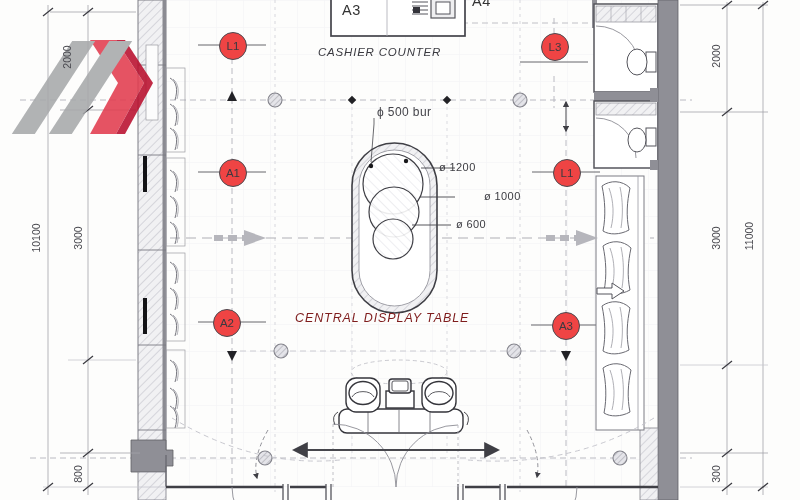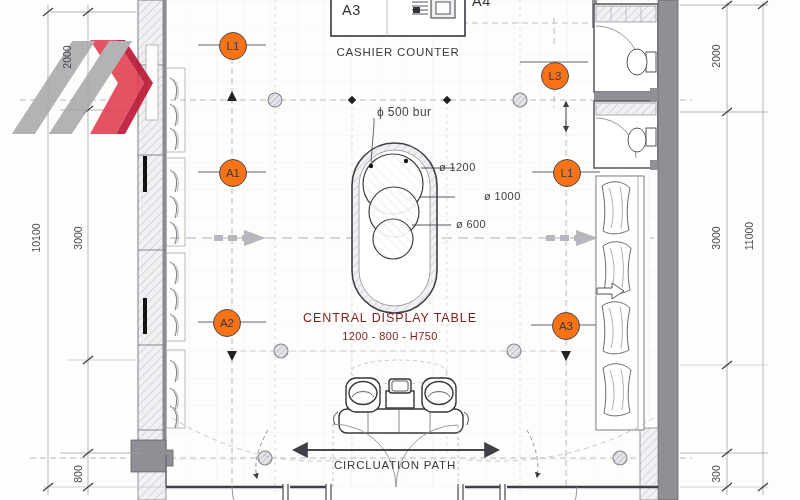--- a/index.html
+++ b/index.html
@@ -1,27 +1,27 @@
 <!DOCTYPE html>
 <html><head>
 <meta charset="utf-8">
 <style>
   html,body{margin:0;padding:0;background:#ffffff;}
   .canvas{position:relative;width:800px;height:500px;overflow:hidden;background:#fdfdfc;
           font-family:"Liberation Sans",sans-serif;}
   svg.plan{position:absolute;left:0;top:0;}
   .lbl{position:absolute;color:#7f1d1d;white-space:nowrap;letter-spacing:.4px;}
-  .lbl.center{text-align:center;}
+  .lbl.center{font-style:italic;}
   .title{font-size:11.5px;letter-spacing:.8px;color:#3a3a40;}
   .big{font-size:12.5px;letter-spacing:.9px;}
   .tag{font-size:14.5px;letter-spacing:.5px;color:#333;}
   .small{font-size:12px;color:#44444a;}
   .dia{font-size:11px;color:#3c3c42;}
   .bubble{position:absolute;width:26px;height:26px;border:1.4px solid #4a4a50;border-radius:50%;
-          background:#f97316;display:flex;align-items:center;justify-content:center;
+          background:#ef4444;display:flex;align-items:center;justify-content:center;
           font-size:11.5px;color:#3a3a40;}
   .dim{position:absolute;font-size:10.5px;color:#4a4a50;white-space:nowrap;
        transform:translate(-50%,-50%) rotate(-90deg);}
   .logo{position:absolute;left:26px;top:36px;width:134px;height:104px;opacity:.88;}
   .logo .bar{position:absolute;top:5px;width:23px;height:93px;background:#a7a9ab;transform:skewX(-33deg);}
   .logo .b1{left:16px}
   .logo .b2{left:53px}
 </style>
 </head>
 <body>
@@ -332,34 +332,32 @@
     <polygon points="64,4 90,4 118,47 92,47" fill="#e23c4f"></polygon>
     <polygon points="92,47 118,47 90,98 64,98" fill="#e23c4f"></polygon>
     <polygon points="90,4 99,4 127,47 118,47" fill="#b90f2d"></polygon>
     <polygon points="118,47 127,47 99,98 90,98" fill="#b90f2d"></polygon>
   </svg>
 </div>
 
 <div class="bubble" style="left:219px;top:32px">L1</div>
 <div class="bubble" style="left:219px;top:159px">A1</div>
 <div class="bubble" style="left:213px;top:309px">A2</div>
-<div class="bubble" style="left:541px;top:62px">L3</div>
+<div class="bubble" style="left:541px;top:33px">L3</div>
 <div class="bubble" style="left:553px;top:159px">L1</div>
 <div class="bubble" style="left:552px;top:312px">A3</div>
 
 <div class="lbl tag" style="left:342px;top:2px">A3</div>
 <div class="lbl tag" style="left:472px;top:-7px">A4</div>
 <div class="lbl title center" style="left:318px;top:46px;width:160px">CASHIER COUNTER</div>
 <div class="lbl small" style="left:377px;top:105px">ϕ 500 bur</div>
 <div class="lbl dia" style="left:439px;top:161px">ø 1200</div>
 <div class="lbl dia" style="left:484px;top:190px">ø 1000</div>
 <div class="lbl dia" style="left:456px;top:218px">ø 600</div>
 <div class="lbl big center" style="left:295px;top:311px;width:190px">CENTRAL DISPLAY TABLE</div>
-<div class="lbl center" style="left:295px;top:330px;width:190px;font-size:11px">1200 - 800 - H750</div>
-<div class="lbl title center" style="left:305px;top:459px;width:180px">CIRCLUATION PATH</div>
 
 <div class="dim" style="left:67px;top:57px">2000</div>
 <div class="dim" style="left:78px;top:238px">3000</div>
 <div class="dim" style="left:36px;top:238px">10100</div>
 <div class="dim" style="left:78px;top:474px">800</div>
 <div class="dim" style="left:716px;top:56px">2000</div>
 <div class="dim" style="left:716px;top:238px">3000</div>
 <div class="dim" style="left:749px;top:236px">11000</div>
 <div class="dim" style="left:716px;top:474px">300</div>
 

